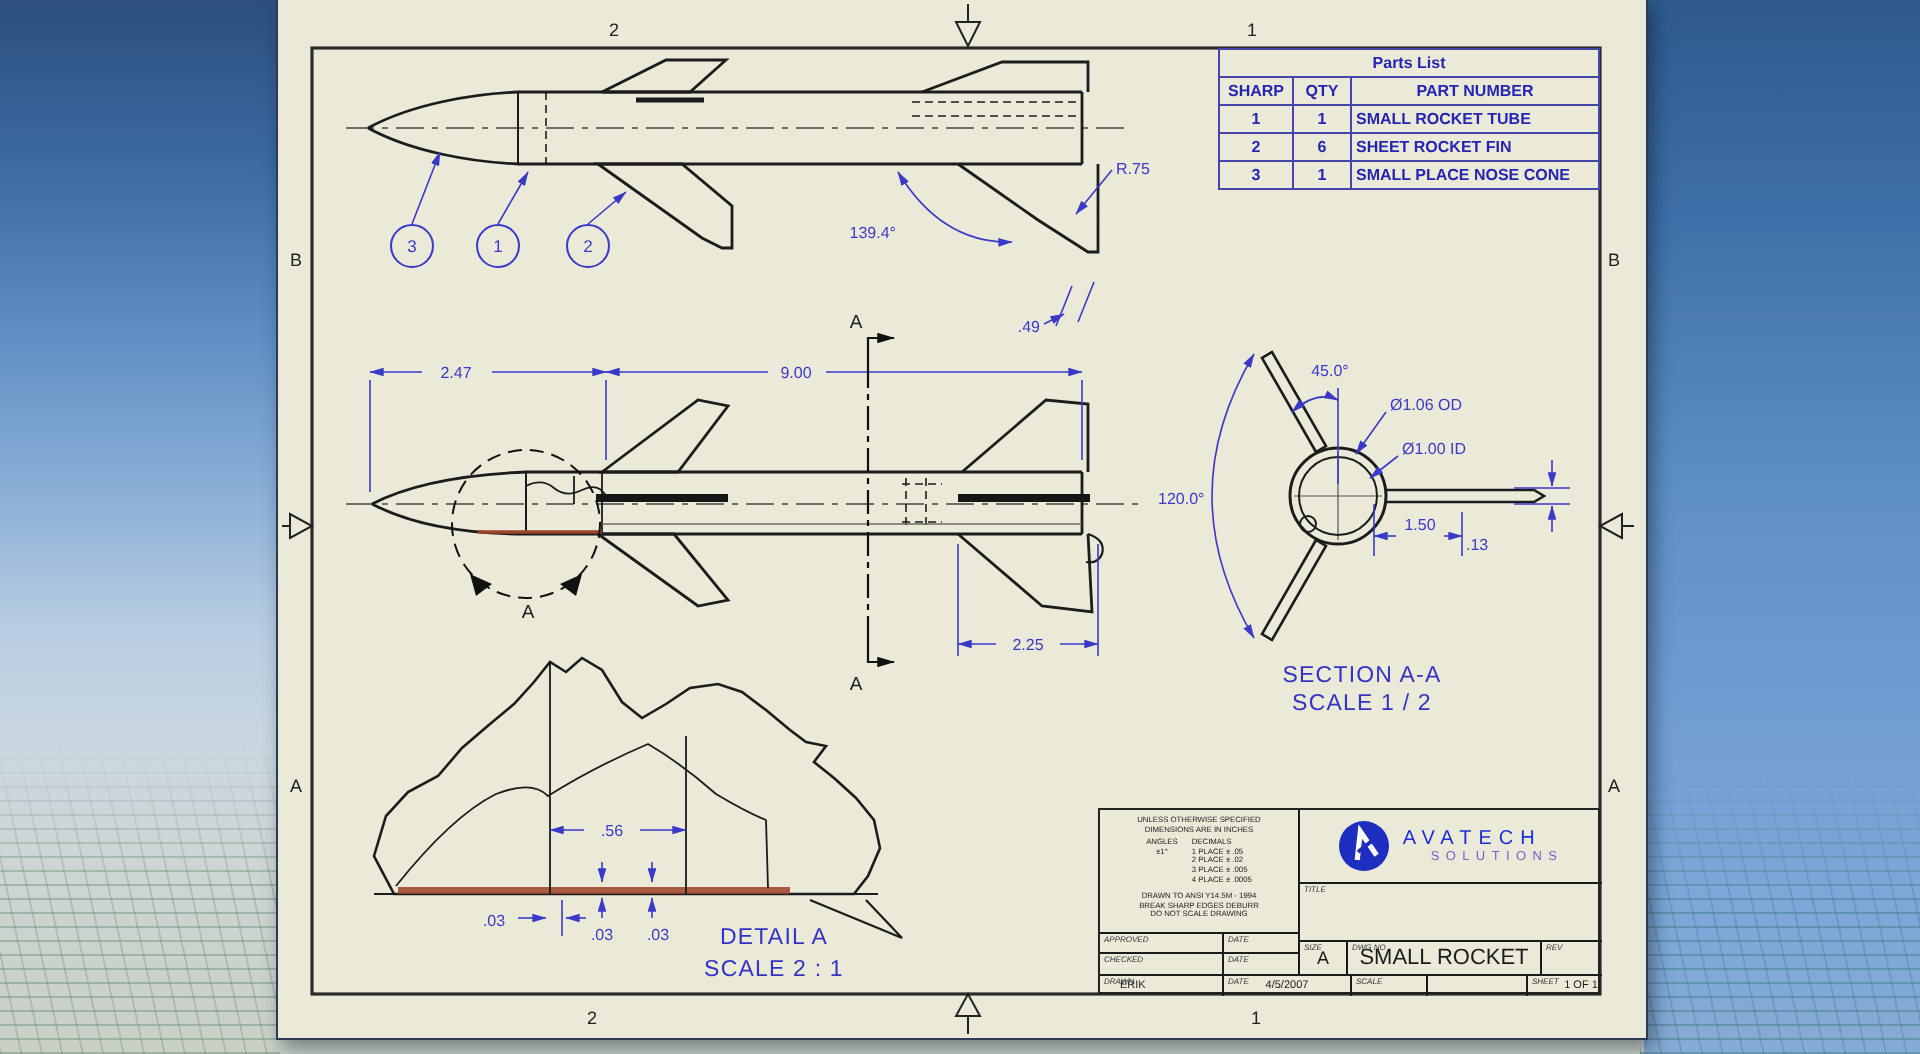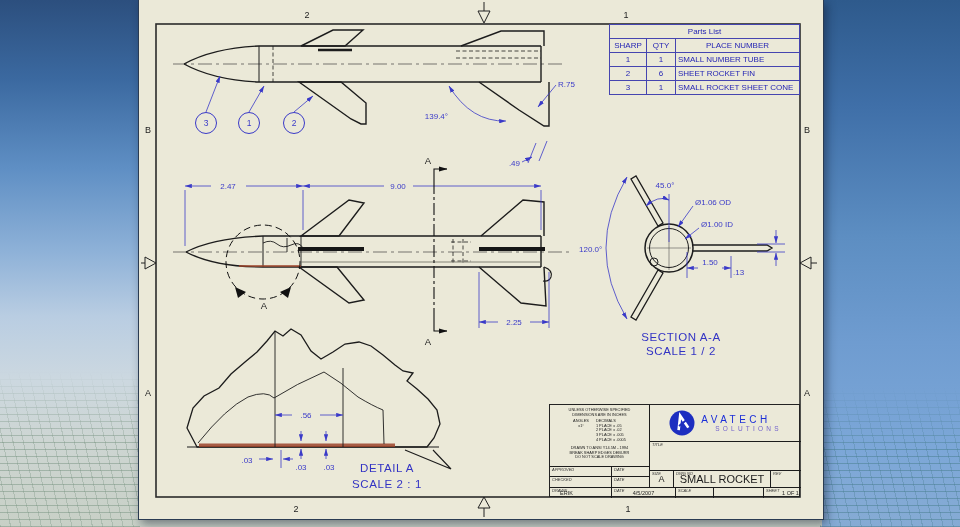--- a/index.html
+++ b/index.html
@@ -21,21 +21,21 @@
   svg.draw{position:absolute;left:0;top:0;display:block}
   svg text{font-family:"Liberation Sans",sans-serif}
   .dim{fill:#3a3ac8;font-size:8px}
   .big{fill:#3333c4;font-size:11.5px;letter-spacing:.6px}
   .zone{fill:#222;font-size:9px}
   .secA{fill:#1c1c1c;font-size:9.5px}
   .bal{fill:#3a3ac8;font-size:8.5px}
   
   table.plist{position:absolute;left:470px;top:24px;width:190px;border-collapse:collapse;
        font-size:8px;color:#2525b4;background:#ebe9d8;table-layout:fixed}
-  .plist th,.plist td{border:1px solid #4545b0;padding:0 2px;height:13px;line-height:13px;font-weight:normal;overflow:hidden;white-space:nowrap}
+  .plist th,.plist td{border:1px solid #4545b0;padding:0 2px;height:13px;line-height:13px;font-weight:bold;overflow:hidden;white-space:nowrap}
   .plist .c{text-align:center}
   
   .tb{position:absolute;left:410px;top:404px;width:251px;height:93px;border:1.4px solid #222;
       background:#ebe9d8;color:#1c1c1c;box-sizing:border-box;font-size:5px}
   .cell{position:absolute;box-sizing:border-box;border-color:#222}
   .lbl{position:absolute;top:.5px;left:2px;font-size:4px;line-height:4px;color:#333}
   .val{width:100%;height:100%;display:flex;align-items:center;justify-content:center}
   .tol{font-size:3.9px;line-height:4.6px;text-align:center;color:#222;padding-top:3px}
   .tol .two{display:flex;justify-content:center;gap:7px;text-align:left;margin-top:2px}
   .tol .std{margin-top:4px}
@@ -231,36 +231,36 @@
         <col style="width:29px">
         <col style="width:124px">
       </colgroup>
     <tbody>
         <tr>
           <th class="c" colspan="3">Parts List</th>
         </tr>
     <tr>
       <th class="c">SHARP</th>
       <th class="c">QTY</th>
-      <th class="c">PLACE NUMBER</th>
+      <th class="c">PART NUMBER</th>
     </tr>
     <tr>
       <td class="c">1</td>
       <td class="c">1</td>
-      <td>SMALL NUMBER TUBE</td>
+      <td>SMALL ROCKET TUBE</td>
     </tr>
     <tr>
       <td class="c">2</td>
       <td class="c">6</td>
       <td>SHEET ROCKET FIN</td>
     </tr>
     <tr>
       <td class="c">3</td>
       <td class="c">1</td>
-      <td>SMALL ROCKET SHEET CONE</td>
+      <td>SMALL PLACE NOSE CONE</td>
     </tr>
   </tbody>
     </table>
 
   <div class="tb">
 
     <div class="cell" style="left:0;top:0;width:100px;height:62px;border-right:1px solid;border-bottom:1px solid">
       <div class="tol">
         <div>UNLESS OTHERWISE SPECIFIED</div>
         <div>DIMENSIONS ARE IN INCHES</div>

